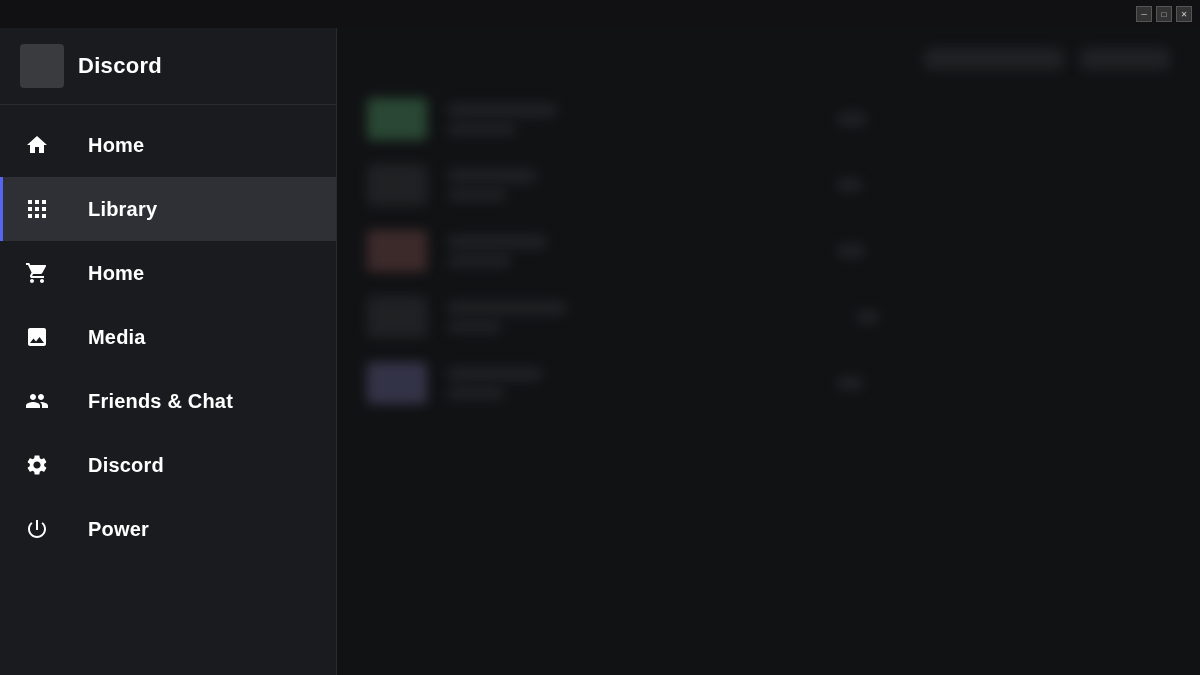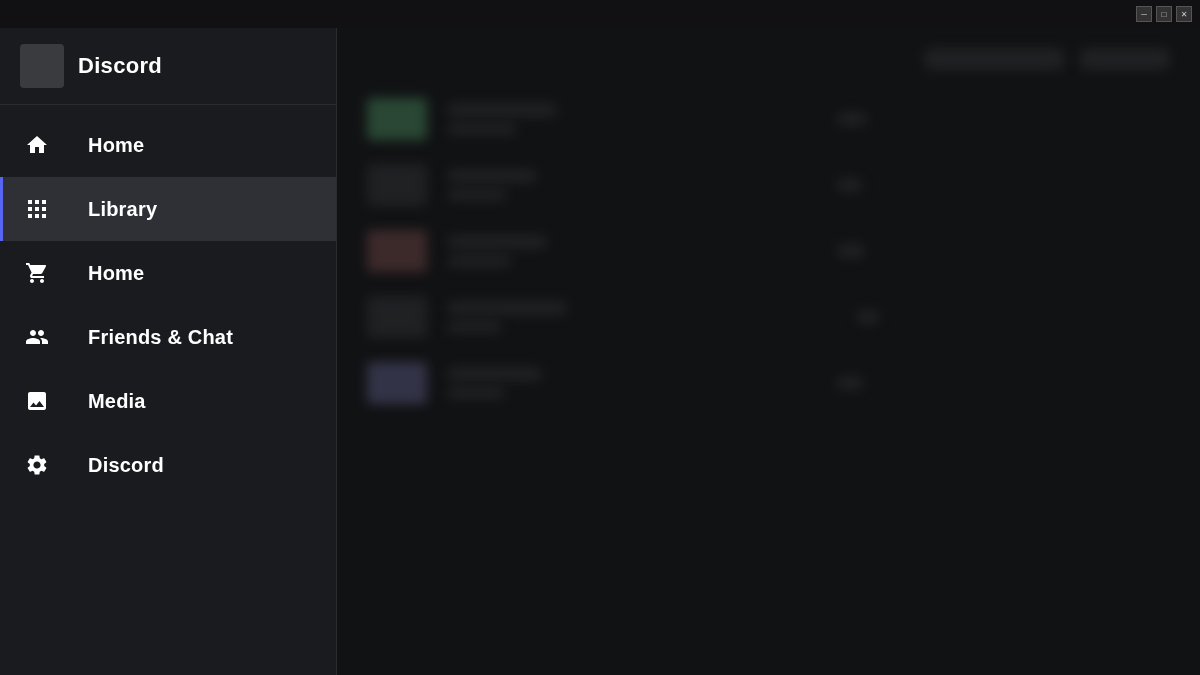--- a/index.html
+++ b/index.html
@@ -227,45 +227,53 @@
           <svg viewBox="0 0 24 24" xmlns="http://www.w3.org/2000/svg">
             <path d="M7 18c-1.1 0-1.99.9-1.99 2S5.9 22 7 22s2-.9 2-2-.9-2-2-2zM1 2v2h2l3.6 7.59L5.25 14c-.16.28-.25.61-.25.96C5 16.1 5.9 17 7 17h12v-2H7.42c-.14 0-.25-.11-.25-.25l.03-.12L8.1 13h7.45c.75 0 1.41-.41 1.75-1.03l3.58-6.49A1 1 0 0020 4H5.21L4.27 2H1zm16 16c-1.1 0-1.99.9-1.99 2s.89 2 1.99 2 2-.9 2-2-.9-2-2-2z"></path>
           </svg>
         </span>
         <span class="label">Home</span>
       </div>
 
       <div class="nav-item">
         <span class="icon">
           <svg viewBox="0 0 24 24" xmlns="http://www.w3.org/2000/svg">
+            <path d="M21 19V5c0-1.1-.9-2-2-2H5c-1.1 0-2 .9-2 2v14c0 1.1.9 2 2 2h14c1.1 0 2-.9 2-2zM8.5 13.5l2.5 3.01L14.5 12l4.5 6H5l3.5-4.5z"></path>
+          </svg>
+        </span>
+        <span class="label">Media</span>
+      </div>
+
+      <div class="nav-item">
+        <span class="icon">
+          <svg viewBox="0 0 24 24" xmlns="http://www.w3.org/2000/svg">
             <path d="M16 11c1.66 0 2.99-1.34 2.99-3S17.66 5 16 5c-1.66 0-3 1.34-3 3s1.34 3 3 3zm-8 0c1.66 0 2.99-1.34 2.99-3S9.66 5 8 5C6.34 5 5 6.34 5 8s1.34 3 3 3zm0 2c-2.33 0-7 1.17-7 3.5V19h14v-2.5c0-2.33-4.67-3.5-7-3.5zm8 0c-.29 0-.62.02-.97.05 1.16.84 1.97 1.97 1.97 3.45V19h6v-2.5c0-2.33-4.67-3.5-7-3.5z"></path>
           </svg>
         </span>
         <span class="label">Friends &amp; Chat</span>
       </div>
 
-      <div class="nav-item">
-        <span class="icon">
-          <svg viewBox="0 0 24 24" xmlns="http://www.w3.org/2000/svg">
-            <path d="M21 19V5c0-1.1-.9-2-2-2H5c-1.1 0-2 .9-2 2v14c0 1.1.9 2 2 2h14c1.1 0 2-.9 2-2zM8.5 13.5l2.5 3.01L14.5 12l4.5 6H5l3.5-4.5z"></path>
-          </svg>
-        </span>
-        <span class="label">Media</span>
-      </div>
-
 
       <div class="nav-item">
         <span class="icon">
           <svg viewBox="0 0 24 24" xmlns="http://www.w3.org/2000/svg">
             <path d="M19.14 12.94c.04-.3.06-.61.06-.94 0-.32-.02-.64-.07-.94l2.03-1.58c.18-.14.23-.41.12-.61l-1.92-3.32c-.12-.22-.37-.29-.59-.22l-2.39.96c-.5-.38-1.03-.7-1.62-.94l-.36-2.54c-.04-.24-.24-.41-.48-.41h-3.84c-.24 0-.43.17-.47.41l-.36 2.54c-.59.24-1.13.57-1.62.94l-2.39-.96c-.22-.08-.47 0-.59.22L2.74 8.87c-.12.21-.08.47.12.61l2.03 1.58c-.05.3-.09.63-.09.94s.02.64.07.94l-2.03 1.58c-.18.14-.23.41-.12.61l1.92 3.32c.12.22.37.29.59.22l2.39-.96c.5.38 1.03.7 1.62.94l.36 2.54c.05.24.24.41.48.41h3.84c.24 0 .44-.17.47-.41l.36-2.54c.59-.24 1.13-.56 1.62-.94l2.39.96c.22.08.47 0 .59-.22l1.92-3.32c.12-.22.07-.47-.12-.61l-2.01-1.58zM12 15.6c-1.98 0-3.6-1.62-3.6-3.6s1.62-3.6 3.6-3.6 3.6 1.62 3.6 3.6-1.62 3.6-3.6 3.6z"></path>
           </svg>
         </span>
         <span class="label">Discord</span>
       </div>
 
+      <div class="nav-item">
+        <span class="icon">
+          <svg viewBox="0 0 24 24" xmlns="http://www.w3.org/2000/svg">
+            <path d="M13 3h-2v10h2V3zm4.83 2.17l-1.42 1.42C17.99 7.86 19 9.81 19 12c0 3.87-3.13 7-7 7s-7-3.13-7-7c0-2.19 1.01-4.14 2.58-5.42L6.17 5.17C4.23 6.82 3 9.26 3 12c0 4.97 4.03 9 9 9s9-4.03 9-9c0-2.74-1.23-5.18-3.17-6.83z"></path>
+          </svg>
+        </span>
+        <span class="label">Power</span>
+      </div>
 
     </nav>
   </div>
 
   <div class="main-content">
     <div class="blurred-content">
 
       <div class="blurred-header">
         <div class="blur-block" style="width:140px; height:22px;"></div>
         <div class="blur-block" style="width:90px; height:22px;"></div>

